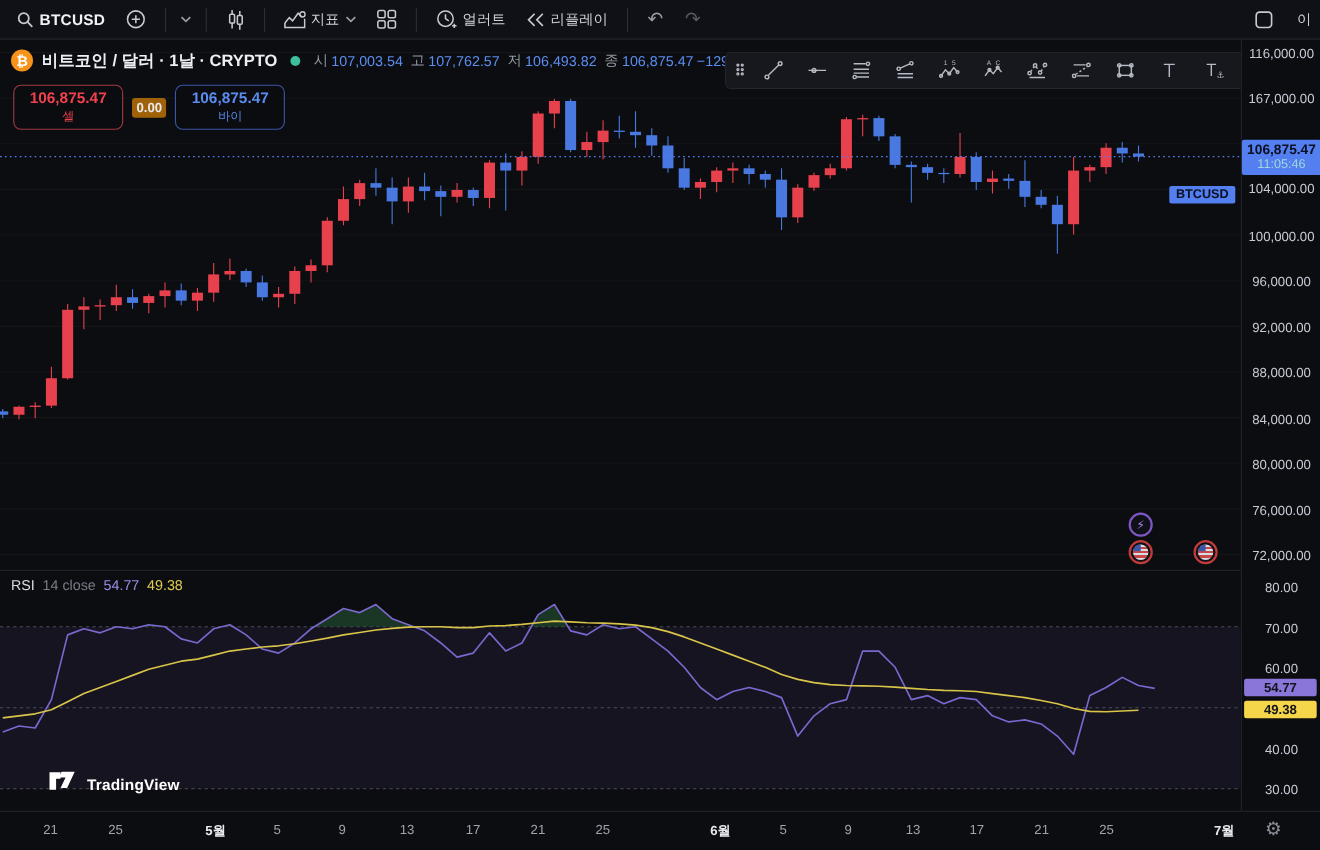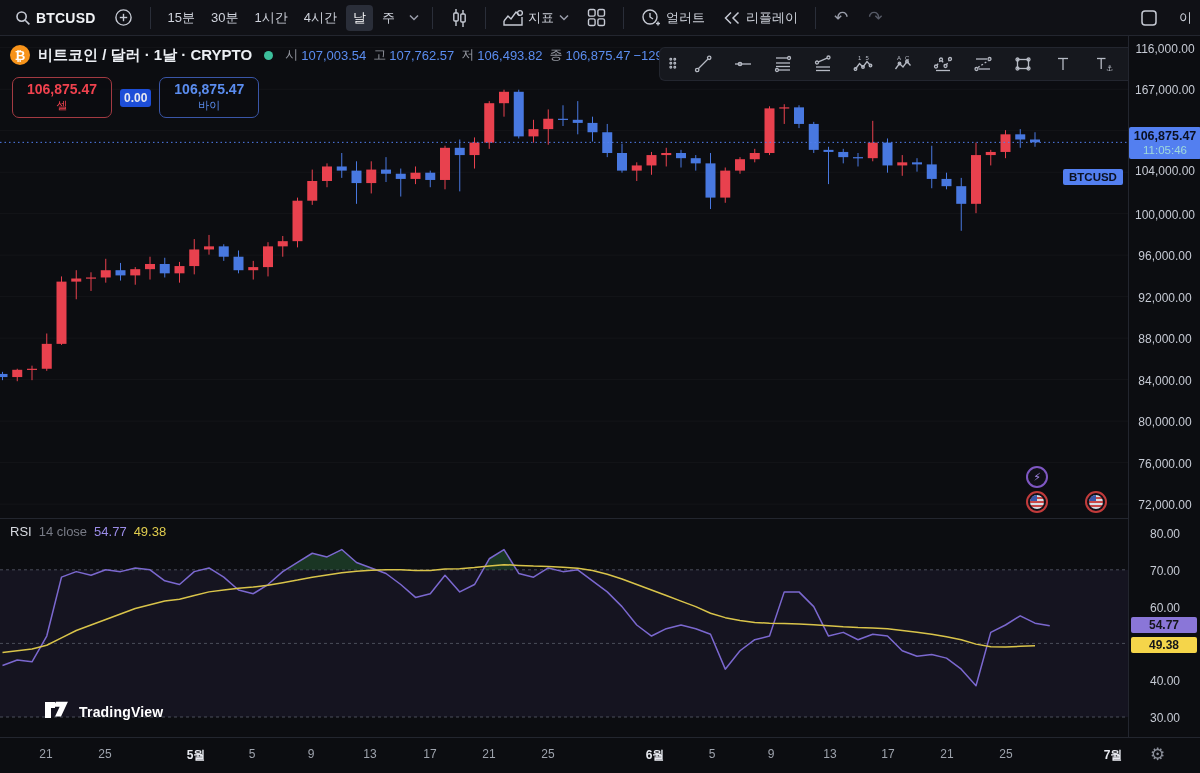--- a/index.html
+++ b/index.html
@@ -50,21 +50,21 @@
   
   #trade-widget { position:absolute; left:12px; top:41px; display:flex; align-items:center; gap:8px; z-index:10; }
   .trade-btn {
     width:100px; padding:3px 0 4px; border-radius:7px; text-align:center; cursor:pointer;
     background:rgba(12,13,17,.85);
   }
   .trade-btn .p { font-size:14px; font-weight:bold; }
   .trade-btn .l { font-size:11px; margin-top:1px; }
   #sell-btn { border:1px solid #a33a42; color:#f0424e; }
   #buy-btn { border:1px solid #3a56a8; color:#5b8df0; }
-  #spread-value { font-size:12px; font-weight:bold; color:#e8eaf0; background:#1d4ed8; padding:2px 4px; border-radius:3px; }
+  #spread-value { font-size:12px; font-weight:bold; color:#e8eaf0; background:#a16207; padding:2px 4px; border-radius:3px; }
   
   #drawing-toolbar {
     position:absolute; right:0; top:11px; height:34px; z-index:20;
     background:#16181e; border:1px solid #23262f; border-right:none;
     border-radius:6px 0 0 6px; display:flex; align-items:center; padding:0 6px; gap:2px;
   }
   .dt-item { width:38px; height:28px; display:flex; align-items:center; justify-content:center; border-radius:4px; cursor:pointer; color:#b6bac4; }
   .dt-handle { width:16px; cursor:grab; }
   
   #rsi-header { position:absolute; left:10px; top:488px; display:flex; gap:7px; font-size:13px; z-index:10; align-items:center; }
@@ -132,28 +132,20 @@
     <div class="tb-btn">
       <span class="tb-icon">
         <svg width="19" height="19" viewBox="0 0 19 19" fill="none" stroke="#c6cad4" stroke-width="1.4">
           <circle cx="9.5" cy="9.5" r="7.6"></circle>
             <line x1="9.5" y1="5.8" x2="9.5" y2="13.2"></line>
             <line x1="5.8" y1="9.5" x2="13.2" y2="9.5"></line>
         </svg>
       </span>
     </div>
     <div class="tb-sep"></div>
-    <div id="timeframes" style="display:flex;gap:2px;">
-        <div class="tb-btn">15분</div>
-        <div class="tb-btn">30분</div>
-        <div class="tb-btn">1시간</div>
-        <div class="tb-btn">4시간</div>
-        <div class="tb-btn active">날</div>
-        <div class="tb-btn">주</div>
-      </div>
     <div class="tb-btn" style="padding:4px 3px;">
       <span class="tb-icon">
         <svg width="10" height="7" viewBox="0 0 10 7" fill="none" stroke="#9a9eaa" stroke-width="1.5">
             <polyline points="1,1.5 5,5.5 9,1.5"></polyline>
           </svg>
       </span>
     </div>
     <div class="tb-sep"></div>
     <div class="tb-btn">
       <span class="tb-icon">

